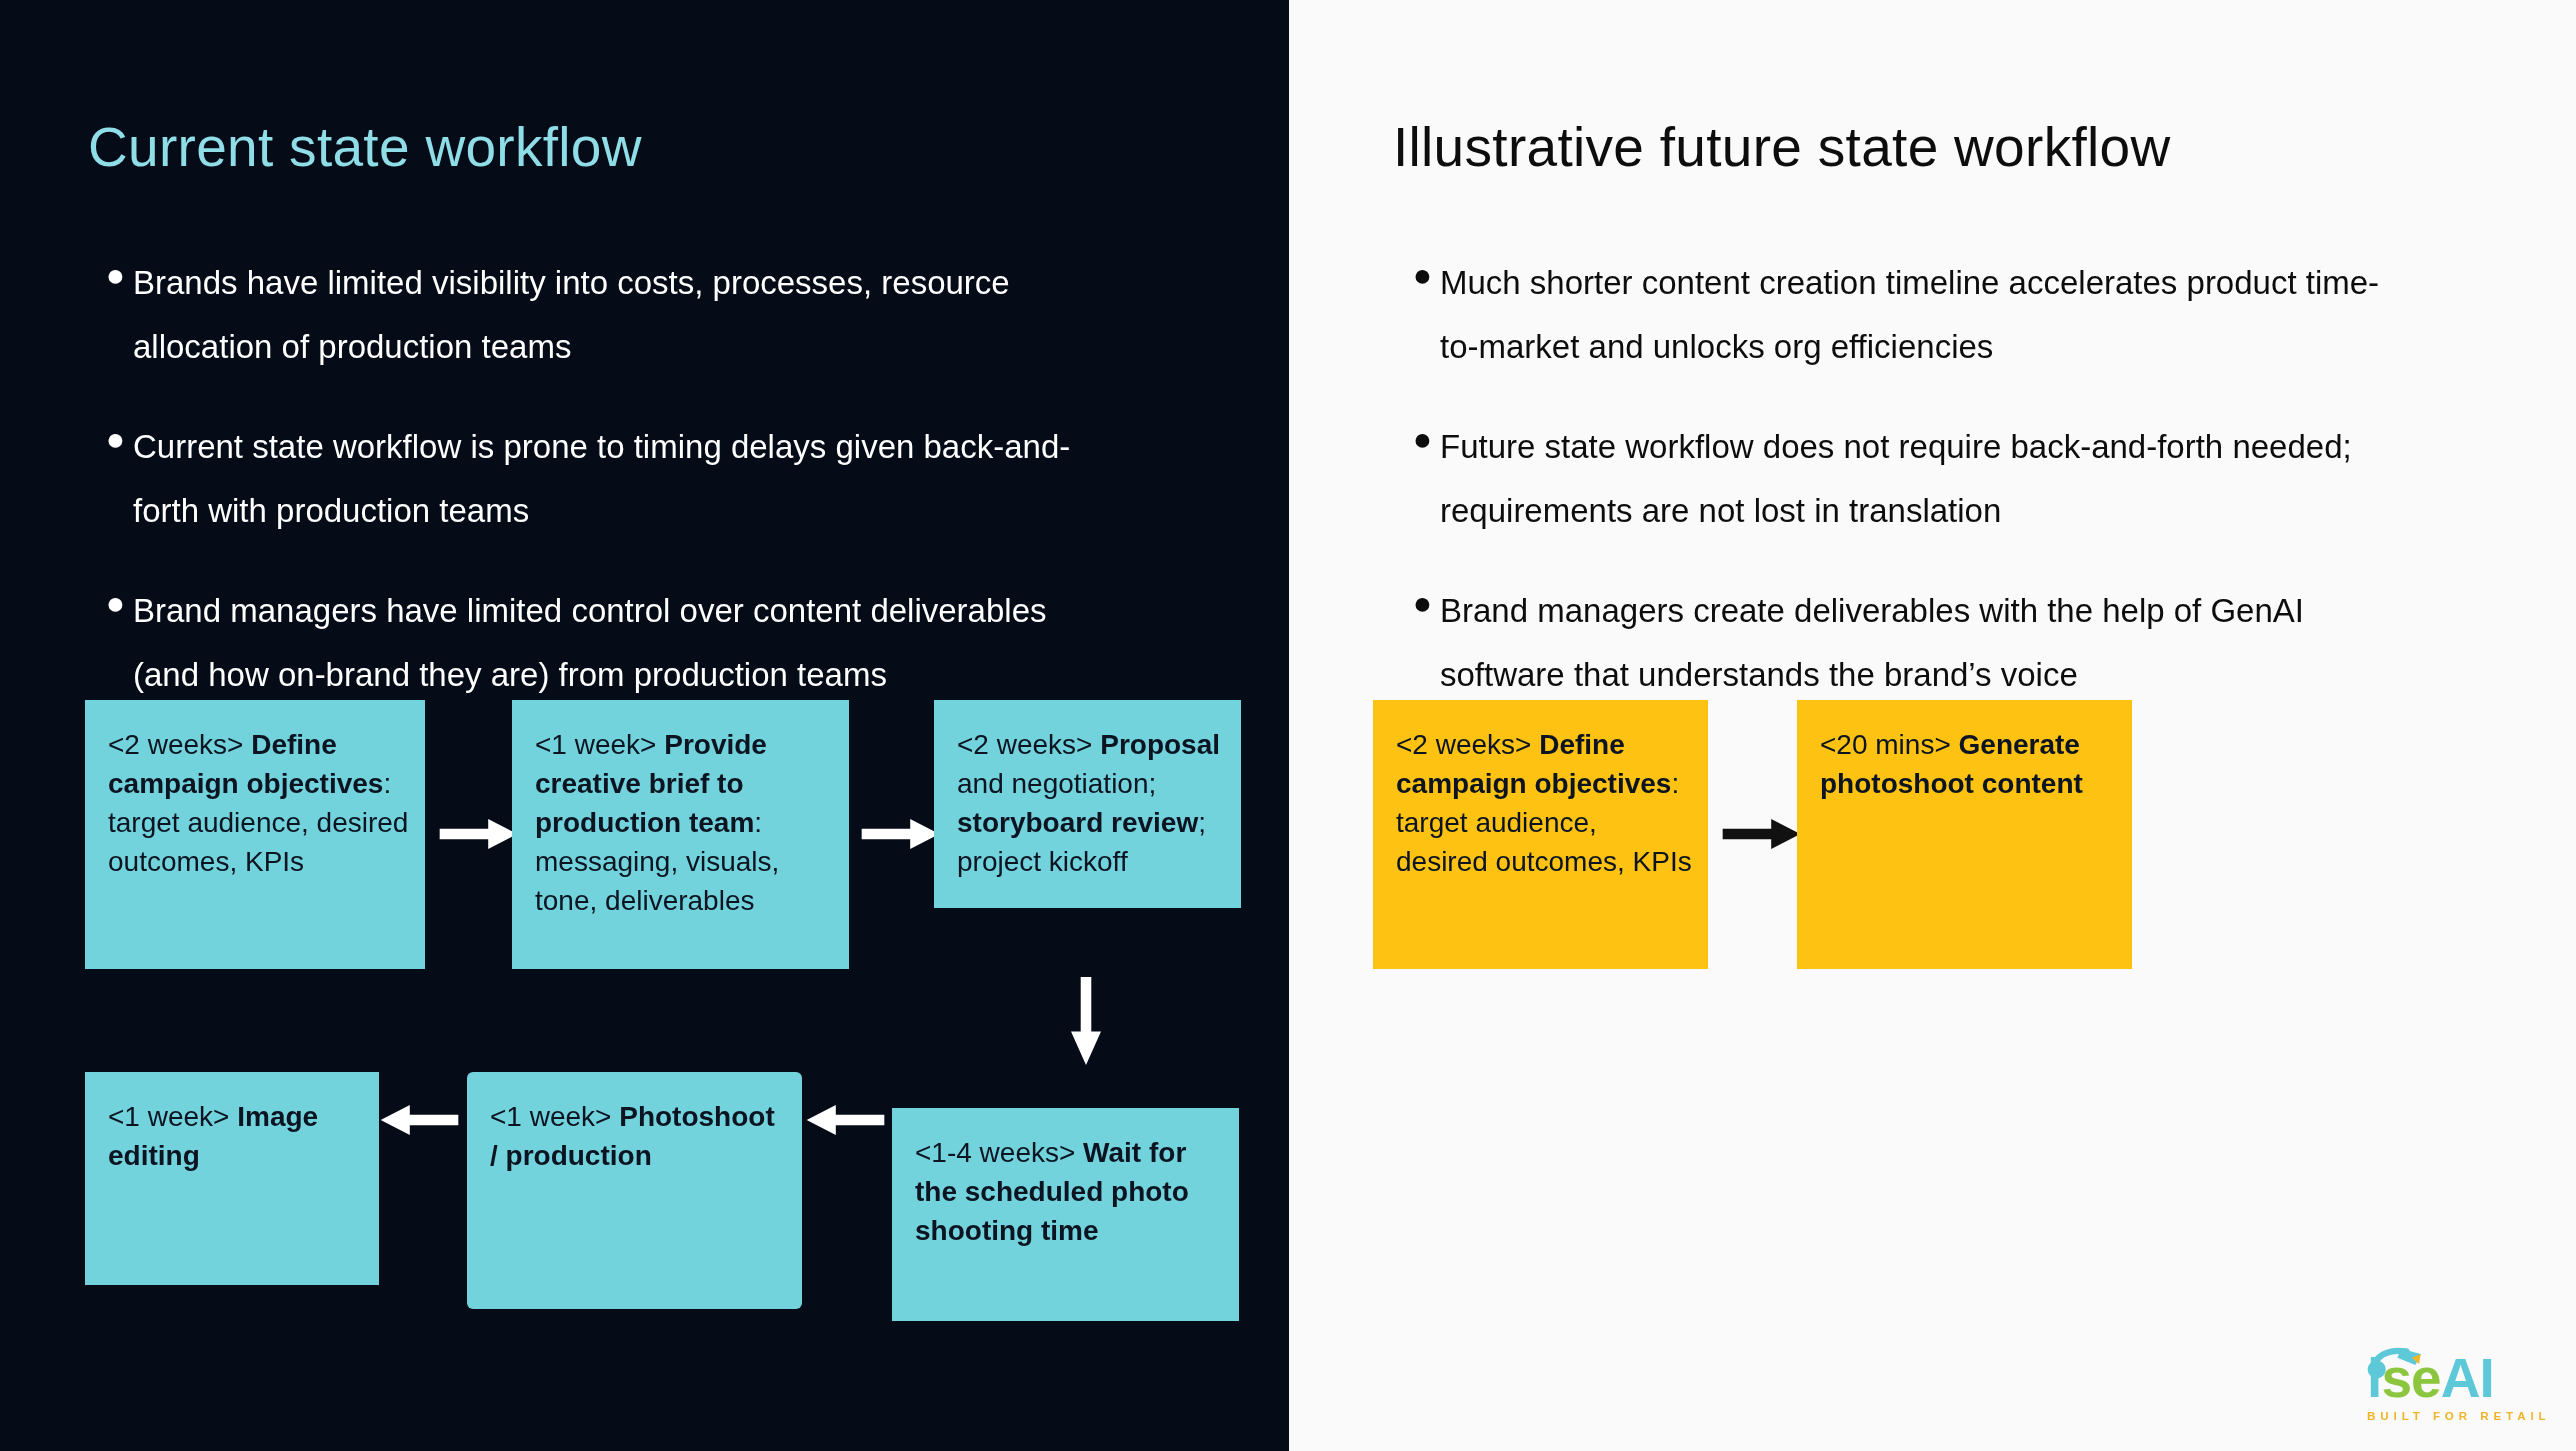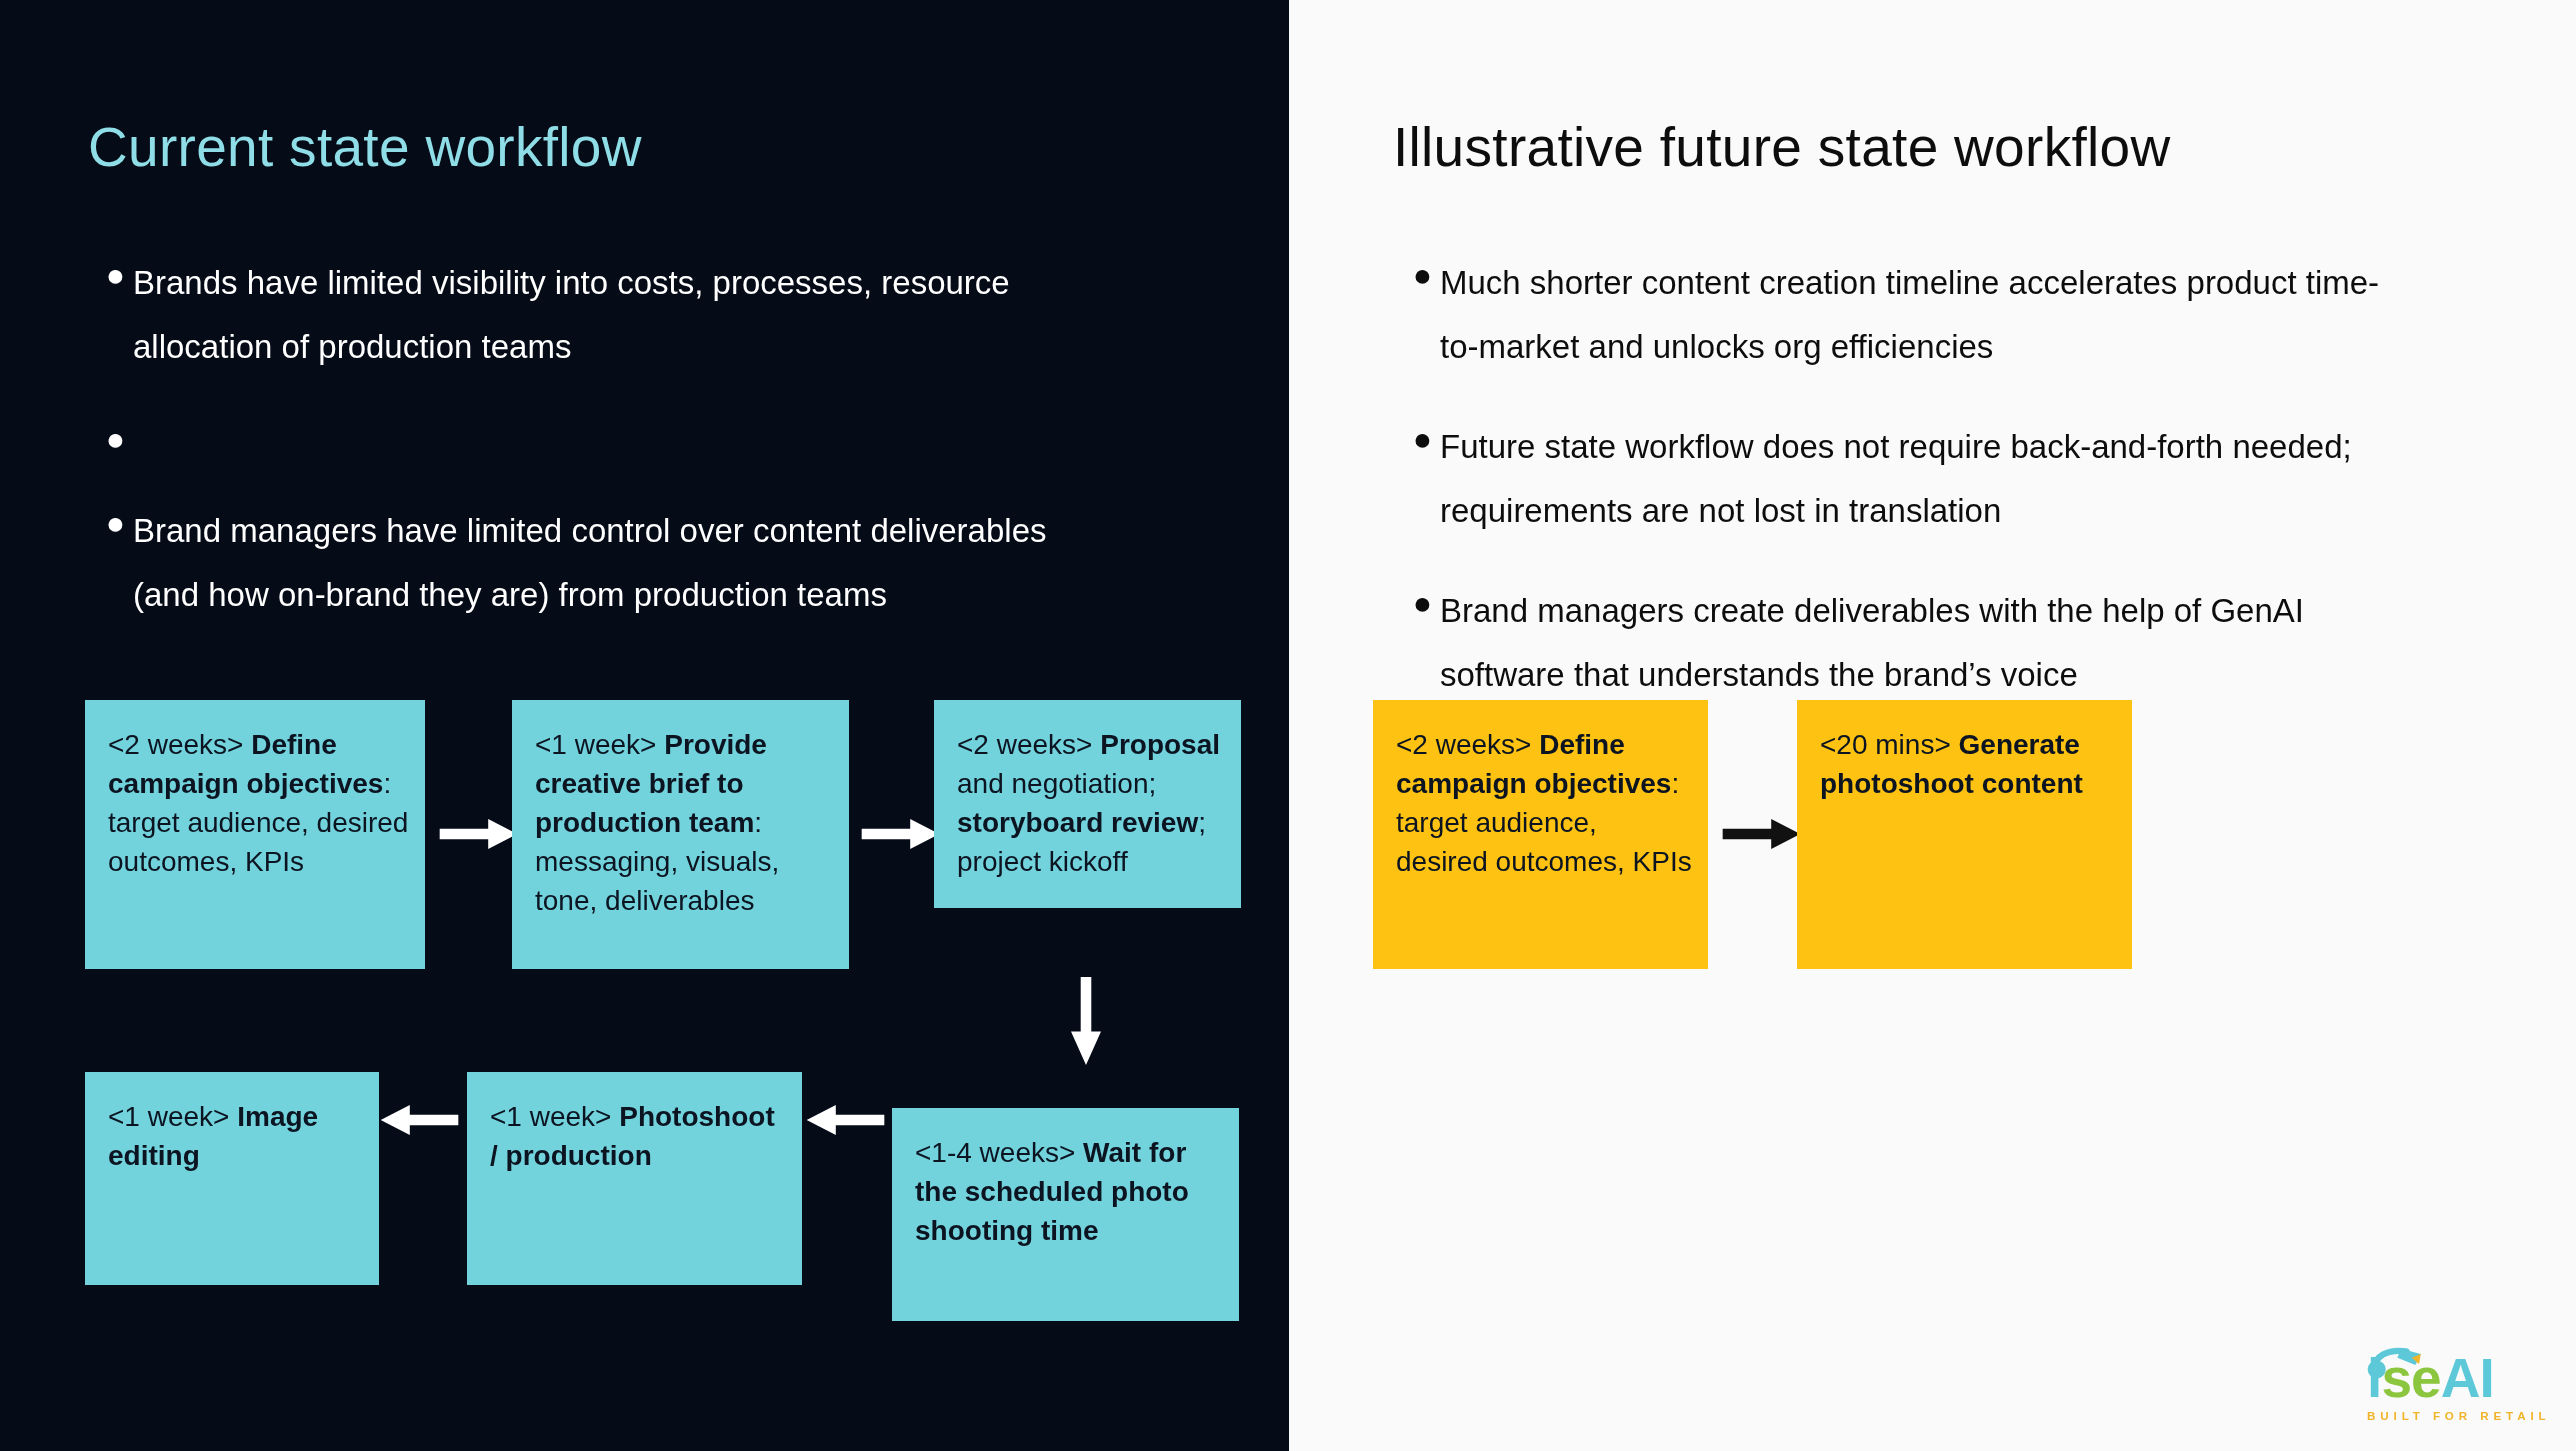--- a/index.html
+++ b/index.html
@@ -148,20 +148,21 @@
 
     <div class="title title-left">Current state workflow</div>
 
     <div class="bullets bullets-left">
       <div class="bullet">
         <span class="bullet-dot">●</span>
         <span class="bullet-text">Brands have limited visibility into costs, processes, resource allocation of production teams</span>
       </div>
       <div class="bullet">
         <span class="bullet-dot">●</span>
+        <span class="bullet-text">Current state workflow is prone to timing delays given back-and-forth with production teams</span>
       </div>
       <div class="bullet">
         <span class="bullet-dot">●</span>
         <span class="bullet-text">Brand managers have limited control over content deliverables (and how on-brand they are) from production teams</span>
       </div>
     </div>
 
     <div class="box teal" style="left:85px; top:700px; width:340px; height:269px;">
       <span>&lt;2 weeks&gt; </span><b>Define campaign objectives</b><span>: target audience, desired outcomes, KPIs</span>
     </div>
@@ -187,21 +188,21 @@
     </svg>
 
     <div class="box teal" style="left:892px; top:1108px; width:347px; height:213px;">
       <span>&lt;1-4 weeks&gt; </span><b>Wait for the scheduled photo shooting time</b>
     </div>
 
     <svg class="arrow-h" style="left:806px; top:1105px; width:79px;" viewBox="0 0 88 34">
       <polygon points="88,11 33,11 33,0 0,17 33,34 33,23 88,23" fill="#ffffff"></polygon>
     </svg>
 
-    <div class="box teal" style="left:467px; top:1072px; width:335px; height:213px;">
+    <div class="box teal" style="left:467px; top:1072px; width:335px; height:237px;border-radius:6px;">
       <span>&lt;1 week&gt; </span><b>Photoshoot / production</b>
     </div>
 
     <svg class="arrow-h" style="left:380px; top:1105px; width:79px;" viewBox="0 0 88 34">
       <polygon points="88,11 33,11 33,0 0,17 33,34 33,23 88,23" fill="#ffffff"></polygon>
     </svg>
 
     <div class="box teal" style="left:85px; top:1072px; width:294px; height:213px;">
       <span>&lt;1 week&gt; </span><b>Image editing</b>
     </div>

